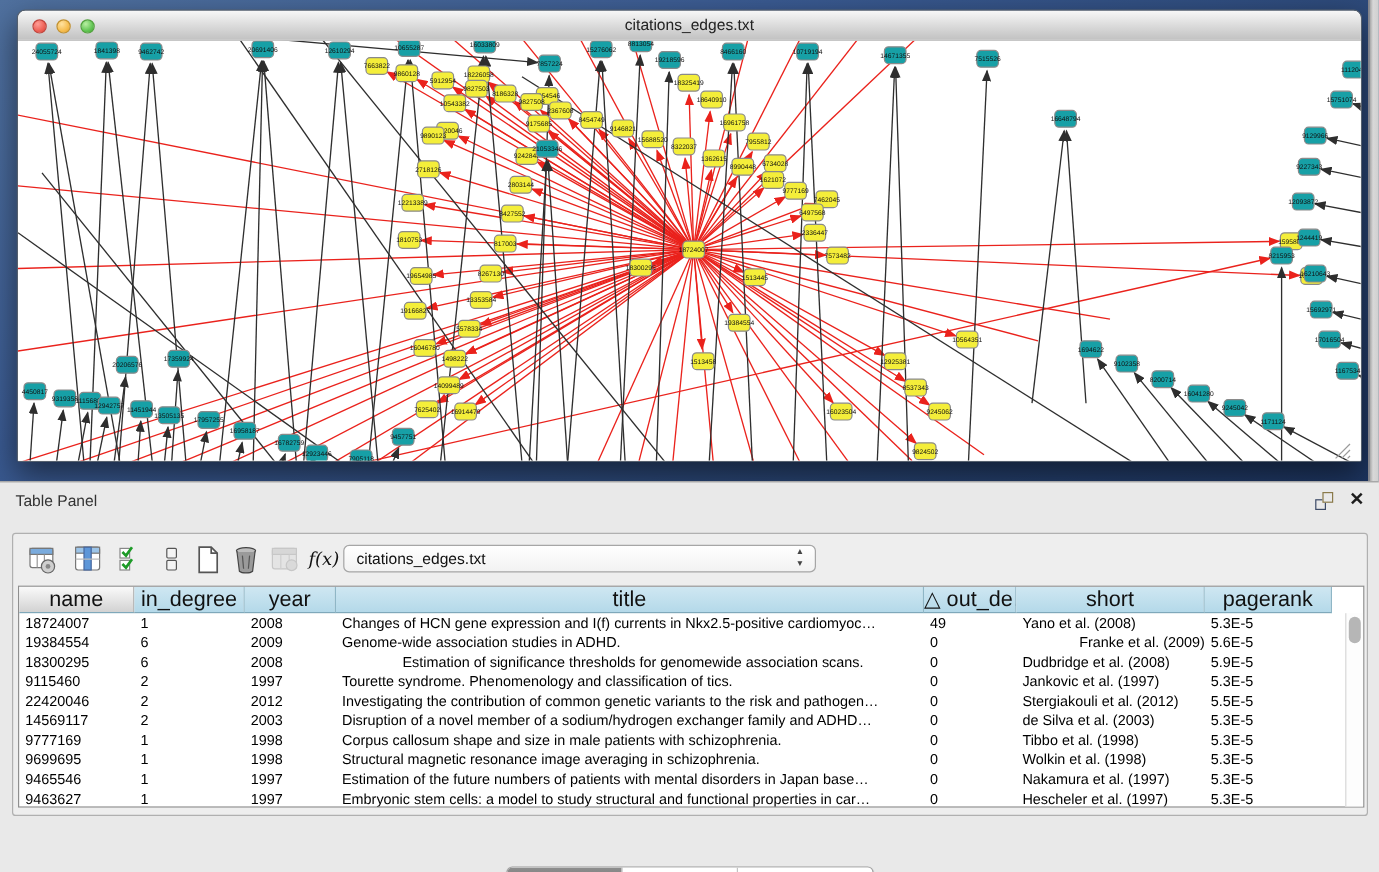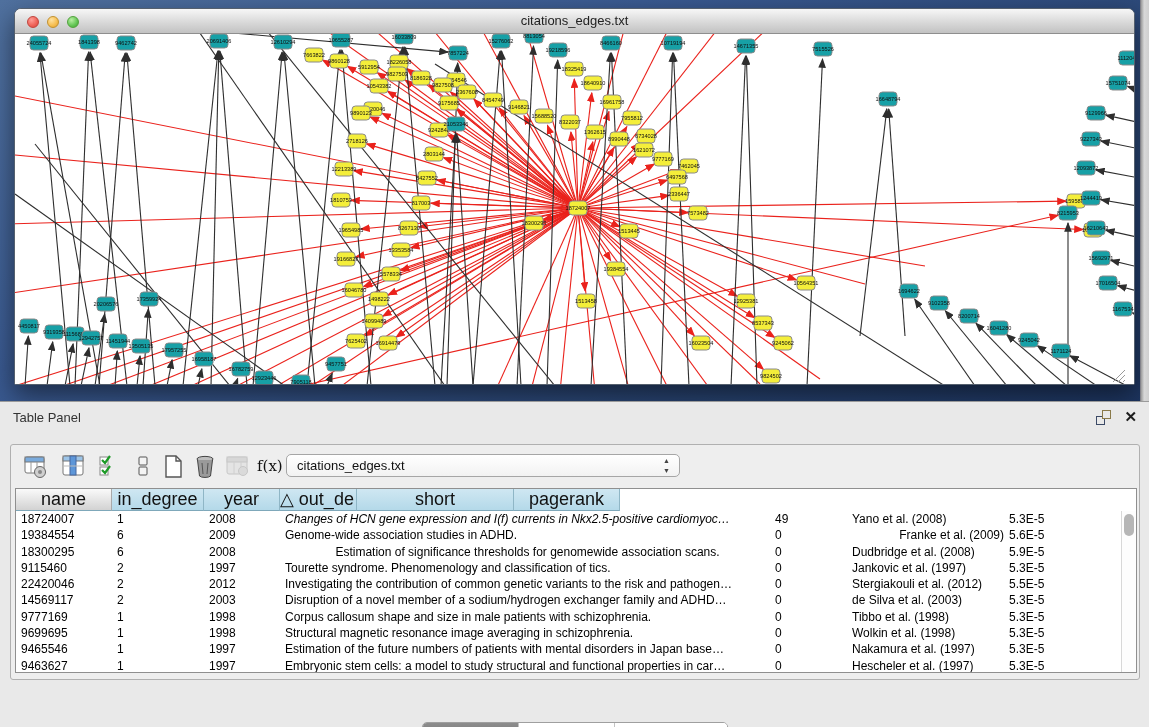--- a/index.html
+++ b/index.html
@@ -742,42 +742,43 @@
             <line x1="15" y1="9" x2="14" y2="20" stroke="#555"></line>
           </svg></span>
       <span class="tb-icon" style="left:214px; opacity:.45">
         <svg width="25" height="25">
             <rect x="2" y="3" width="20" height="17" rx="2" fill="#d9d9d9" stroke="#999"></rect>
             <rect x="2" y="3" width="20" height="5" fill="#bcbcbc" stroke="#999"></rect>
             <line x1="9" y1="8" x2="9" y2="20" stroke="#aaa"></line>
             <line x1="16" y1="8" x2="16" y2="20" stroke="#aaa"></line>
             <circle cx="18" cy="17" r="4.5" fill="#c2c2c2" stroke="#999"></circle>
           </svg></span>
-      <span class="tb-icon" style="left:246px; top:12px; font-family:'DejaVu Serif',serif; font-size:15px; color:#111;">f(x)</span>
+      <span class="tb-icon" style="left:246px; top:12px; font-family:'DejaVu Serif',serif; font-style:italic; font-size:15px; color:#111;">f(x)</span>
       <div class="combo">
         <span>citations_edges.txt</span>
         <span class="arrows">▲<br>▼</span>
       </div>
     </div>
 
     <div class="tbl">
       <div class="tbl-head" id="tbl-head">
           <div class="th sel" style="width: 96px;">name</div>
           <div class="th" style="width: 92px;">in_degree</div>
           <div class="th" style="width: 76px;">year</div>
+          <div class="th" style="width: 490px;">title</div>
           <div class="th" style="width: 77px;">△ out_de…</div>
           <div class="th" style="width: 157px;">short</div>
           <div class="th" style="width: 106px;">pagerank</div>
         </div>
       <div id="tbl-body">
           <div class="tr">
             <div class="td" style="width: 96px;">18724007</div>
             <div class="td" style="width: 92px;">1</div>
             <div class="td" style="width: 76px;">2008</div>
-            <div class="td" style="width: 490px; font-style: italic;">Changes of HCN gene expression and I(f) currents in Nkx2.5-positive cardiomyoc…</div>
+            <div class="td" style="width: 490px;">Changes of HCN gene expression and I(f) currents in Nkx2.5-positive cardiomyoc…</div>
             <div class="td" style="width: 77px;">49</div>
             <div class="td" style="width: 157px;">Yano et al. (2008)</div>
             <div class="td" style="width: 106px;">5.3E-5</div>
           </div>
           <div class="tr">
             <div class="td" style="width: 96px;">19384554</div>
             <div class="td" style="width: 92px;">6</div>
             <div class="td" style="width: 76px;">2009</div>
             <div class="td" style="width: 490px;">Genome-wide association studies in ADHD.</div>
             <div class="td" style="width: 77px;">0</div>

